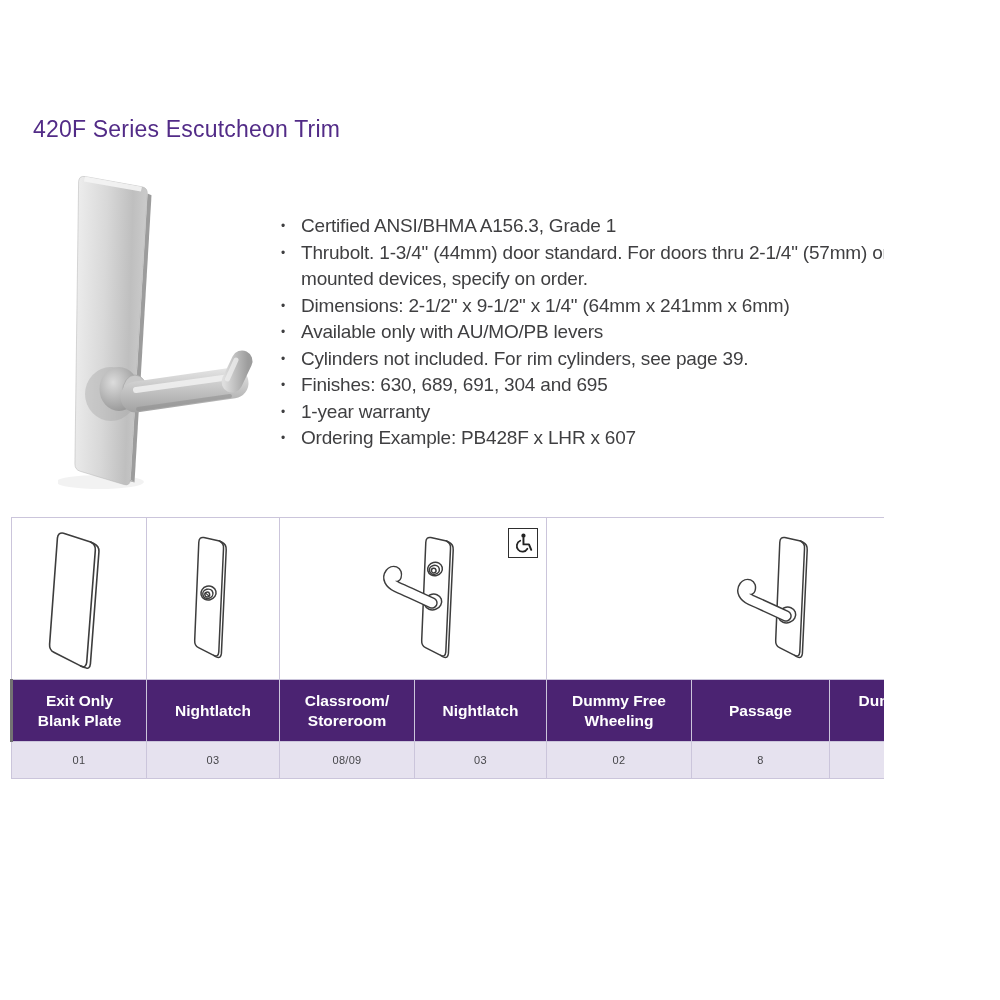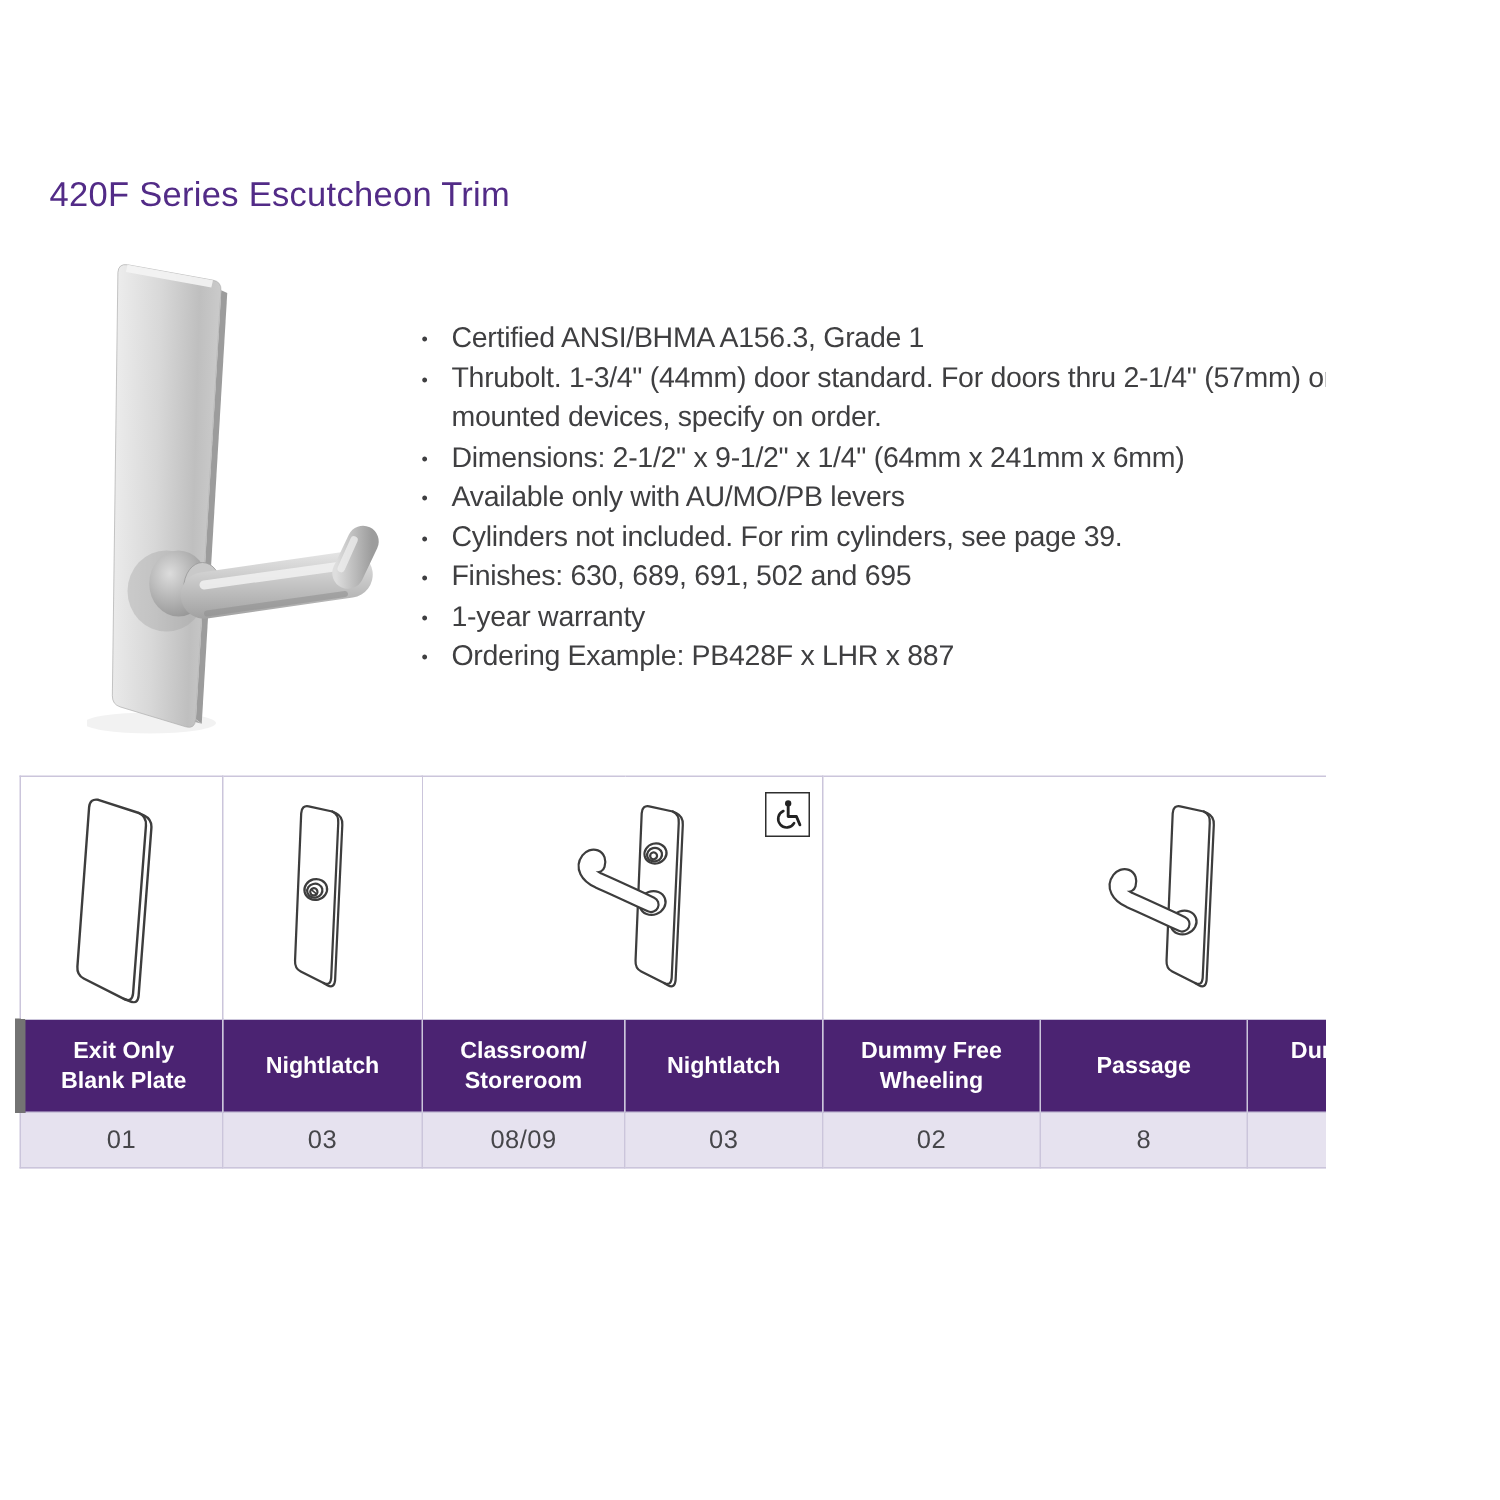--- a/index.html
+++ b/index.html
@@ -12,24 +12,24 @@
   .spec{display:flex;font-size:19px;line-height:26.5px;letter-spacing:-.2px;color:#3f3f41;}
   .dot{flex:0 0 20px;font-size:12px;line-height:26.5px;color:#3f3f41;text-align:left;}
   .spec-text{flex:1;}
   table.trim{position:absolute;left:10px;top:517px;width:976px;border-collapse:collapse;
              table-layout:fixed;}
   table.trim td,table.trim th{border:1px solid #cbc5db;text-align:center;vertical-align:middle;
              padding:0;}
   .img-row td{height:161px;background:#fff;position:relative;}
   .head-row th{height:61px;background:#4b2372;color:#fff;font-size:15.5px;font-weight:700;
              line-height:1.28;border-left:3px solid #fff;}
-  .head-row th:first-child{border-left:7px solid #737373;}
+  .head-row th:first-child{border-left:3px solid #737373;}
   .head-row th span{white-space:pre-line;}
   .model-row td{height:100px;font-size:18px;color:#4b4b4e;letter-spacing:.3px;background:#fff;}
-  .code-row td{height:36px;font-size:17px;color:#46464a;background:#e6e2ef;letter-spacing:.3px;}
+  .code-row td{height:36px;font-size:11px;color:#46464a;background:#e6e2ef;letter-spacing:.3px;}
   .ada{position:absolute;top:10px;width:30px;height:30px;border:1.5px solid #2e2e2e;
        background:#fff;display:flex;align-items:center;justify-content:center;box-sizing:border-box;}
   .ada-a{right:8px;}
   .ada-b{right:16px;}
   .art{display:block;margin:0 auto;}
 </style>
 </head>
 <body>
 
 <div class="page">
@@ -90,29 +90,29 @@
     <li class="spec">
         <span class="dot">•</span>
         <span class="spec-text">Available only with AU/MO/PB levers</span>
       </li>
     <li class="spec">
         <span class="dot">•</span>
         <span class="spec-text">Cylinders not included. For rim cylinders, see page 39.</span>
       </li>
     <li class="spec">
         <span class="dot">•</span>
-        <span class="spec-text">Finishes: 630, 689, 691, 502 and 695</span>
+        <span class="spec-text">Finishes: 630, 689, 691, 304 and 695</span>
       </li>
     <li class="spec">
         <span class="dot">•</span>
         <span class="spec-text">1-year warranty</span>
       </li>
     <li class="spec">
         <span class="dot">•</span>
-        <span class="spec-text">Ordering Example: PB428F x LHR x 887</span>
+        <span class="spec-text">Ordering Example: PB428F x LHR x 607</span>
       </li>
   </ul>
 
   <table class="trim">
     <colgroup>
       <col style="width:135px">
         <col style="width:133px">
         <col style="width:135px">
       <col style="width:132px">
         <col style="width:145px">

